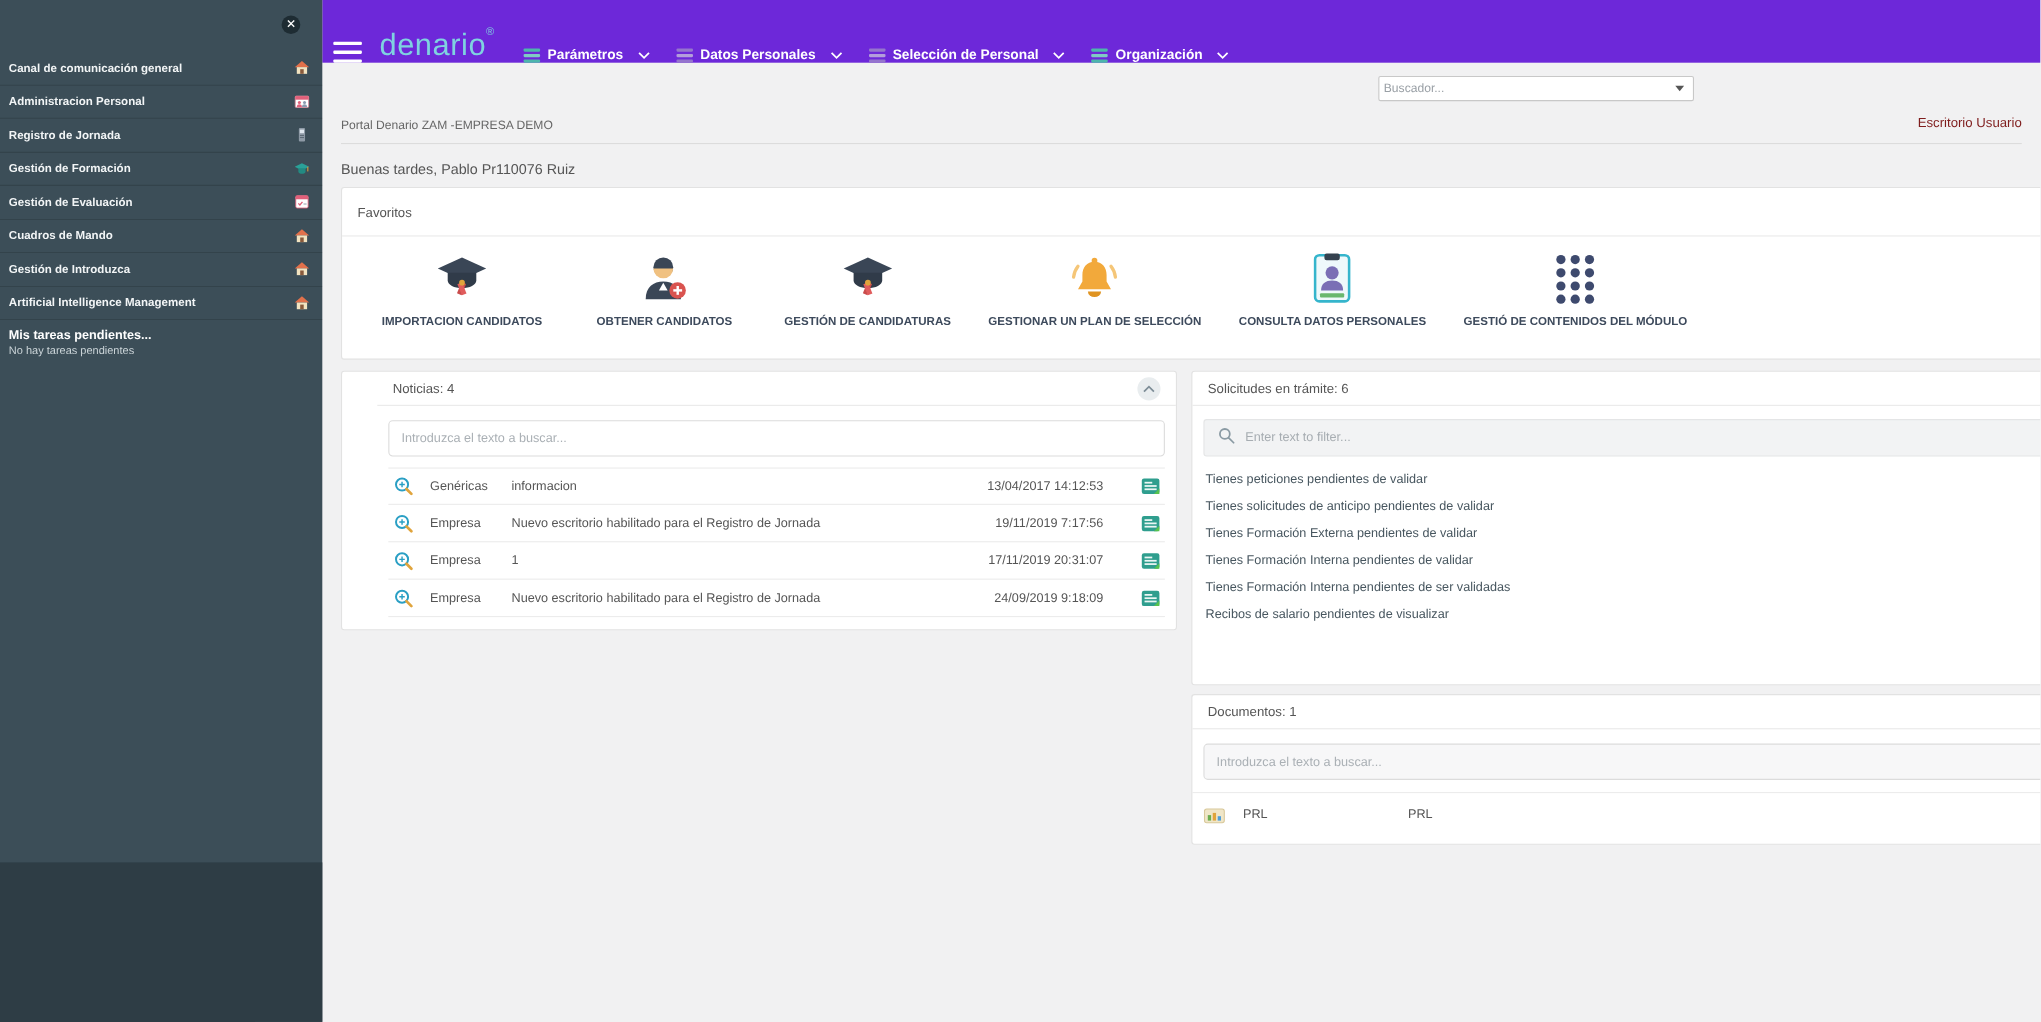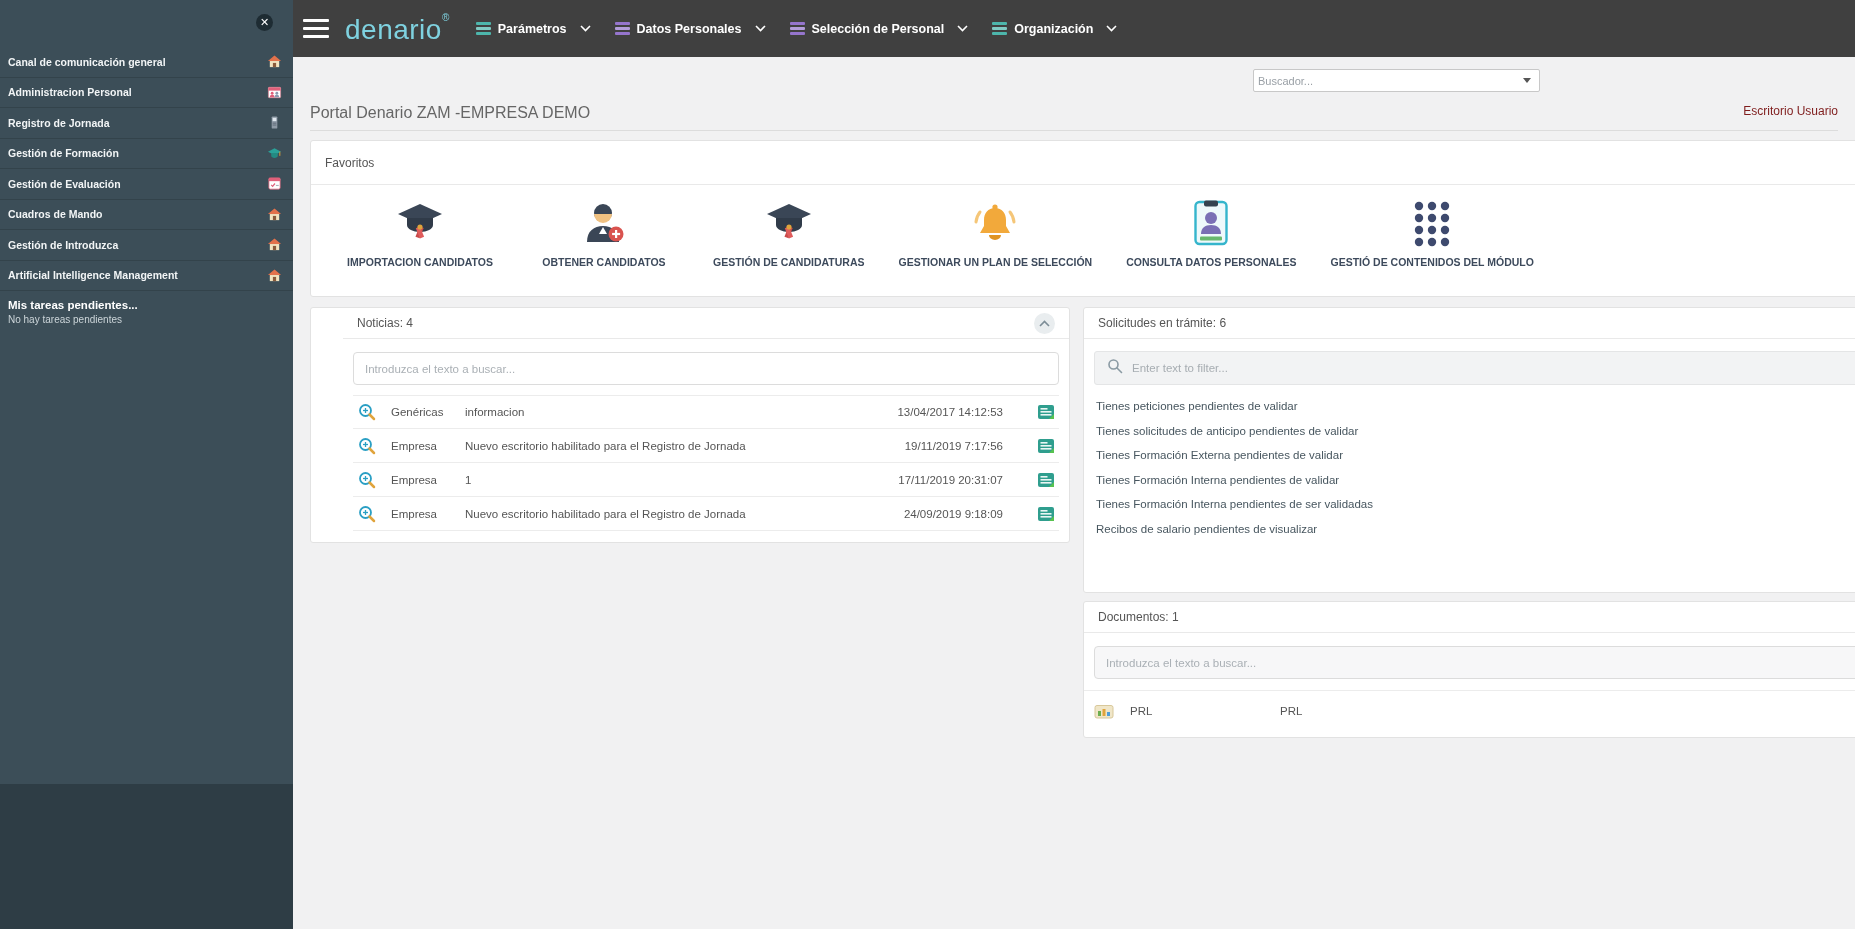--- a/index.html
+++ b/index.html
@@ -19,21 +19,21 @@
   .side-icon svg { display:block; }
   .tasks { padding:8px 8px 0 8px; }
   .tasks-title { font-size:11.5px; font-weight:bold; color:#fff; }
   .tasks-empty { font-size:10px; color:#ccd5d9; margin-top:3px; }
   .sidebar-foot { position:absolute; bottom:0; left:0; right:0; height:145px; background:#2e3d45; }
 
   
   .main-col { flex:1; display:flex; flex-direction:column; min-width:0; }
 
   
-  .topbar { flex:0 0 57px; height:57px; background:#404040; display:flex; align-items:center; padding-left:10px; }
+  .topbar { flex:0 0 57px; height:57px; background:#6d28d9; display:flex; align-items:flex-end; padding-left:10px; }
   .hamburger { background:none; border:none; width:26px; height:19px; display:flex;
     flex-direction:column; justify-content:space-between; cursor:pointer; margin-right:16px; }
   .hamburger span { display:block; height:3.2px; background:#fff; border-radius:1px; }
   .logo { color:#7fd2e0; font-size:28px; margin-right:26px; cursor:pointer; letter-spacing:.5px; }
   .logo sup { font-size:10px; vertical-align:18px; }
   .topmenu { display:flex; align-items:center; }
   .menu-group { display:flex; align-items:center; margin-right:24px; cursor:pointer; }
   .menu-icon { width:15px; height:13px; display:flex; flex-direction:column; justify-content:space-between; margin-right:7px; }
   .menu-icon i { height:3px; border-radius:1px; display:block; }
   .mi-teal i:nth-child(1){background:#4db6ac}.mi-teal i:nth-child(2){background:#80cbc4}.mi-teal i:nth-child(3){background:#4db6ac}
@@ -46,21 +46,21 @@
   .search-row { width:1230px; display:flex; justify-content:flex-end; }
   .combo { width:287px; height:23px; background:#fff; border:1px solid #c8c8c8; border-radius:2px;
     display:flex; align-items:center; }
   .combo input { flex:1; border:none; outline:none; font-size:11px; padding:0 4px; color:#555;
     font-family:"Liberation Sans",sans-serif; background:transparent; }
   .combo input::placeholder { color:#9aa0a6; }
   .combo .caret { width:24px; display:flex; align-items:center; justify-content:center; cursor:pointer; }
   .combo .caret:before { content:""; border-left:4px solid transparent; border-right:4px solid transparent; border-top:5px solid #555; }
 
   .breadcrumb-row { margin-top:12px; height:27px; border-bottom:1px solid #dcdcdc; position:relative; width:1528px; }
-  .breadcrumb { font-size:16px; color:#666; }
+  .breadcrumb { font-size:11px; color:#666; }
   .breadcrumb-right { position:absolute; right:0; top:0; font-size:12px; color:#7f1d1d; cursor:pointer; }
 
   .greeting { margin-top:15px; font-size:13px; color:#555; }
 
   .card { background:#fff; border:1px solid #e2e2e2; border-radius:3px; }
   .card-header { height:31px; line-height:30px; padding:0 14px; font-size:12px; color:#555;
     border-bottom:1px solid #e9e9e9; display:flex; align-items:center; justify-content:space-between; }
 
   .favorites { margin-top:9px; width:1700px; height:157px; }
   .favorites .card-header { height:44px; line-height:44px; }
@@ -293,20 +293,21 @@
         <input placeholder="Buscador..." style="">
         <span class="caret"></span>
       </div>
     </div>
 
     <div class="breadcrumb-row">
       <span class="breadcrumb">Portal Denario ZAM -EMPRESA DEMO</span>
       <span class="breadcrumb-right">Escritorio Usuario</span>
     </div>
 
+    <div class="greeting">Buenas tardes, Pablo Pr110076 Ruiz</div>
 
     <section class="card favorites">
       <div class="card-header">
         <span>Favoritos</span>
       </div>
       <div class="fav-row">
 
         <div class="fav-item">
           <span class="fav-icon">
             <svg width="46" height="42" viewBox="0 0 46 42">

